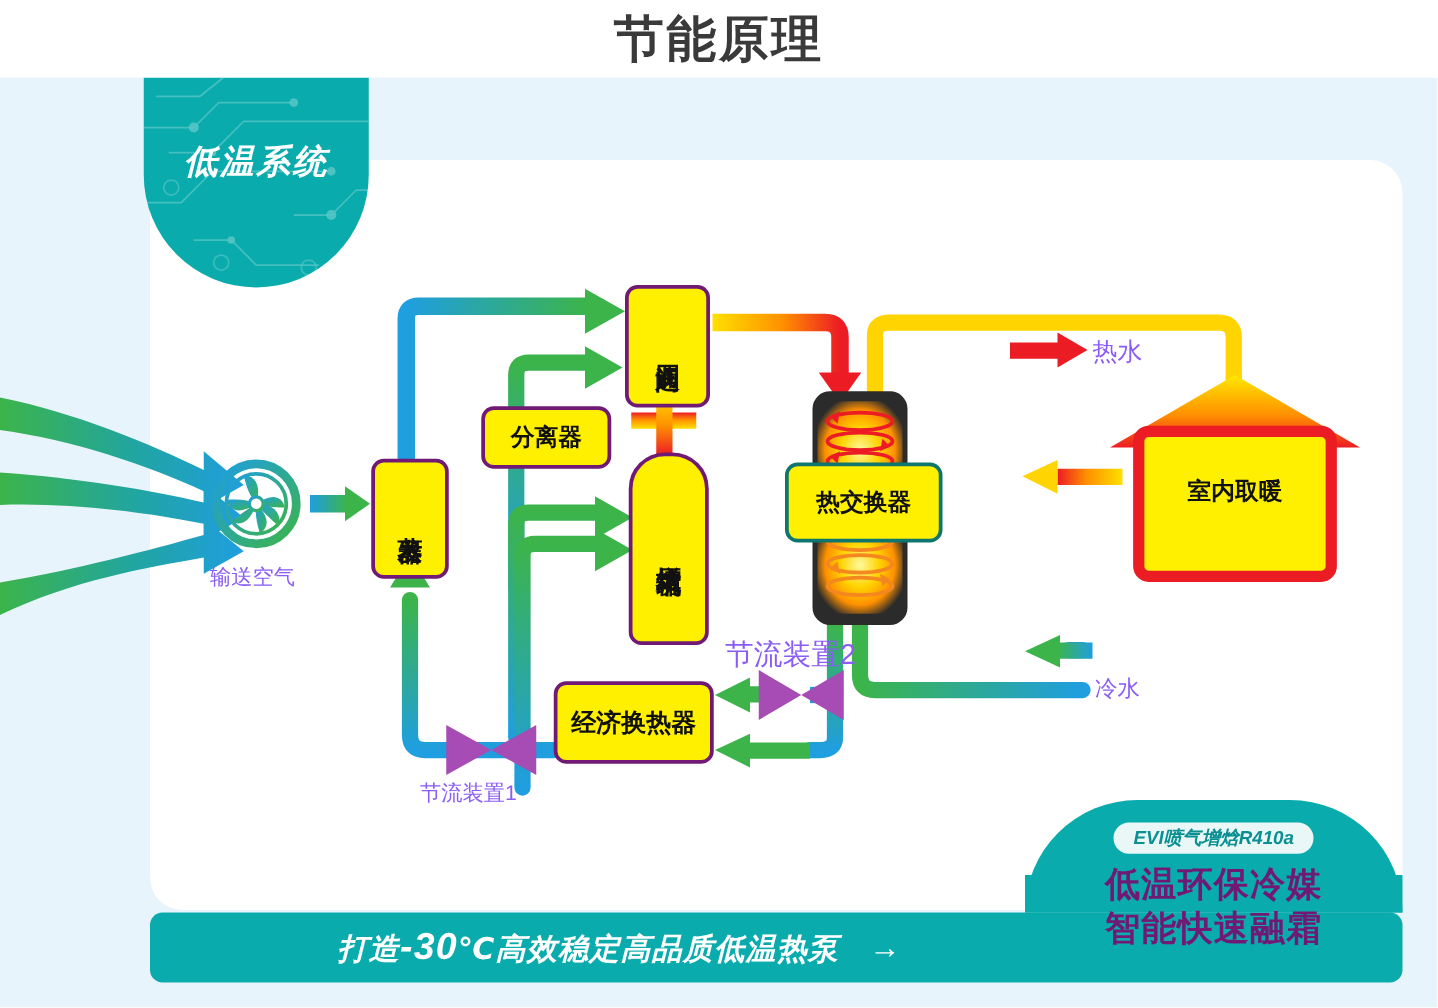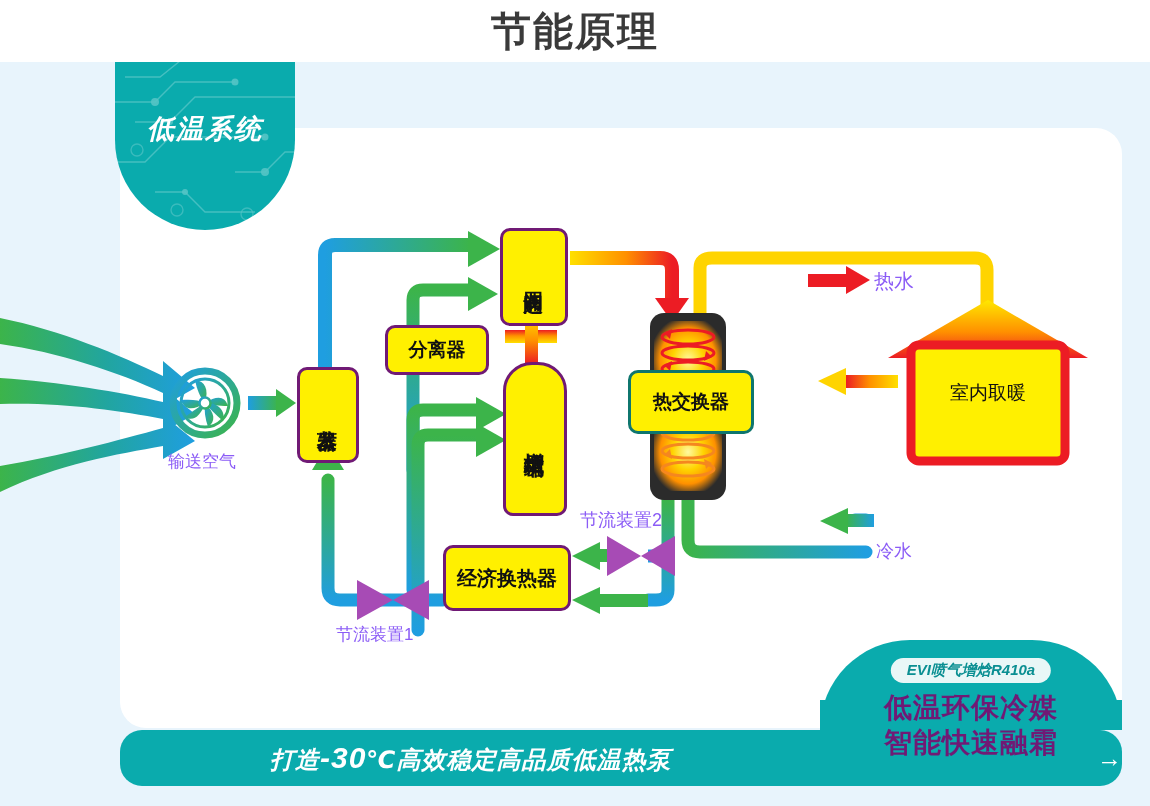--- a/index.html
+++ b/index.html
@@ -35,22 +35,22 @@
   }
   #shield .circuit{position:absolute;inset:0;opacity:.30;}
   #shield .txt{
     position:relative;z-index:2;color:#fff;font-weight:bold;
     font-size:27px;line-height:38px;text-align:center;padding-top:48px;
     letter-spacing:2px;
   }
   
   #bottom-bar{
     position:absolute;left:120px;top:730px;width:1002px;height:56px;
-    background:#0aabad;border-radius:22px;z-index:14;
-    display:flex;align-items:center;justify-content:space-between;
+    background:#0aabad;border-radius:10px;z-index:14;
+    display:flex;align-items:center;
   }
   #bottom-bar .slogan{
     color:#ffffff;font-size:24px;font-weight:bold;font-style:italic;
     margin-left:150px;letter-spacing:1px;white-space:nowrap;
   }
   #bottom-bar .slogan .big{font-size:30px;}
   #bottom-bar .arrow{color:#fff;font-size:25px;margin-left:24px;}
   
   #dome{
     position:absolute;left:820px;top:640px;width:302px;height:90px;
@@ -338,25 +338,25 @@
 </div>
 
 <div id="hx-label">
   <span>热交换器</span>
 </div>
 
 <div class="ybox" id="box-economizer" style="left:443px;top:545px;width:122px;height:60px;font-size:20px;">
   <span>经济换热器</span>
 </div>
 
-<div id="indoor-label" style="position:absolute;left:911px;top:380px;width:154px;text-align:center;font-size:19px;font-weight:normal;color:#111;z-index:13;">室内取暖</div>
+<div id="indoor-label" style="position:absolute;left:911px;top:380px;width:154px;text-align:center;font-size:19px;font-weight:bold;color:#111;z-index:13;">室内取暖</div>
 
 <div class="lbl" style="left:168px;top:450px;font-size:17px;">输送空气</div>
 <div class="lbl" style="left:336px;top:623px;font-size:17px;">节流装置1</div>
-<div class="lbl" style="left:580px;top:508px;font-size:18px;">节流装置2</div>
+<div class="lbl" style="left:580px;top:508px;font-size:23px;">节流装置2</div>
 <div class="lbl" style="left:874px;top:268px;font-size:20px;">热水</div>
 <div class="lbl" style="left:876px;top:539px;font-size:18px;">冷水</div>
 
 <div id="dome">
   <div class="pill">EVI喷气增焓R410a</div>
 </div>
 <div id="dome-body"></div>
 <div id="dome-text">
   <div>低温环保冷媒</div>
   <div>智能快速融霜</div>

